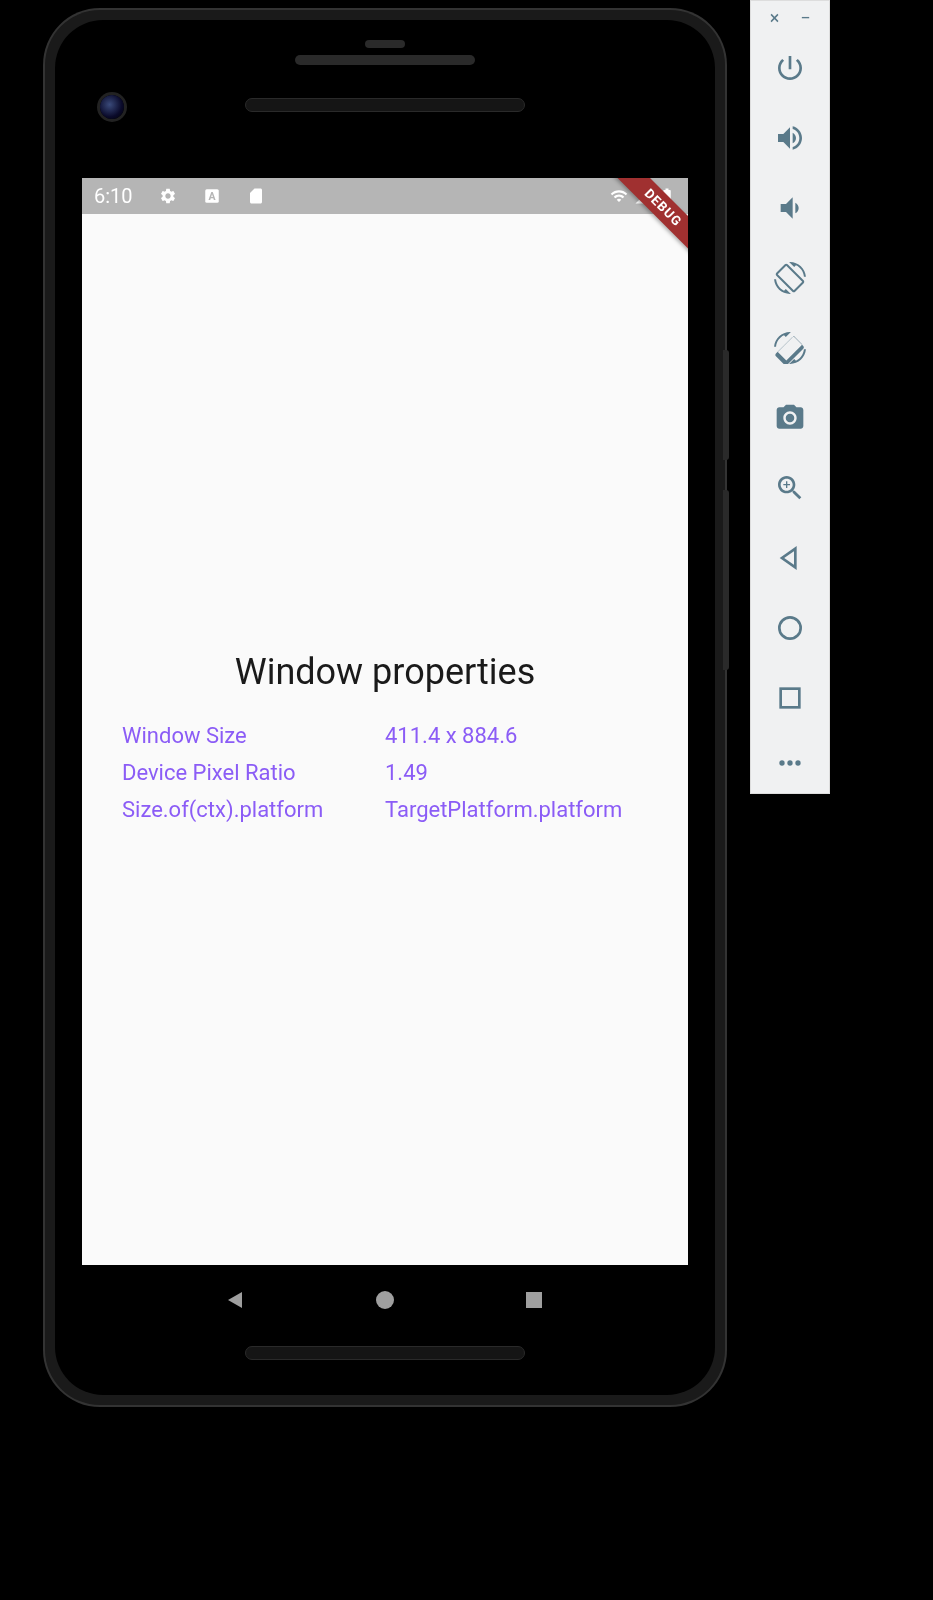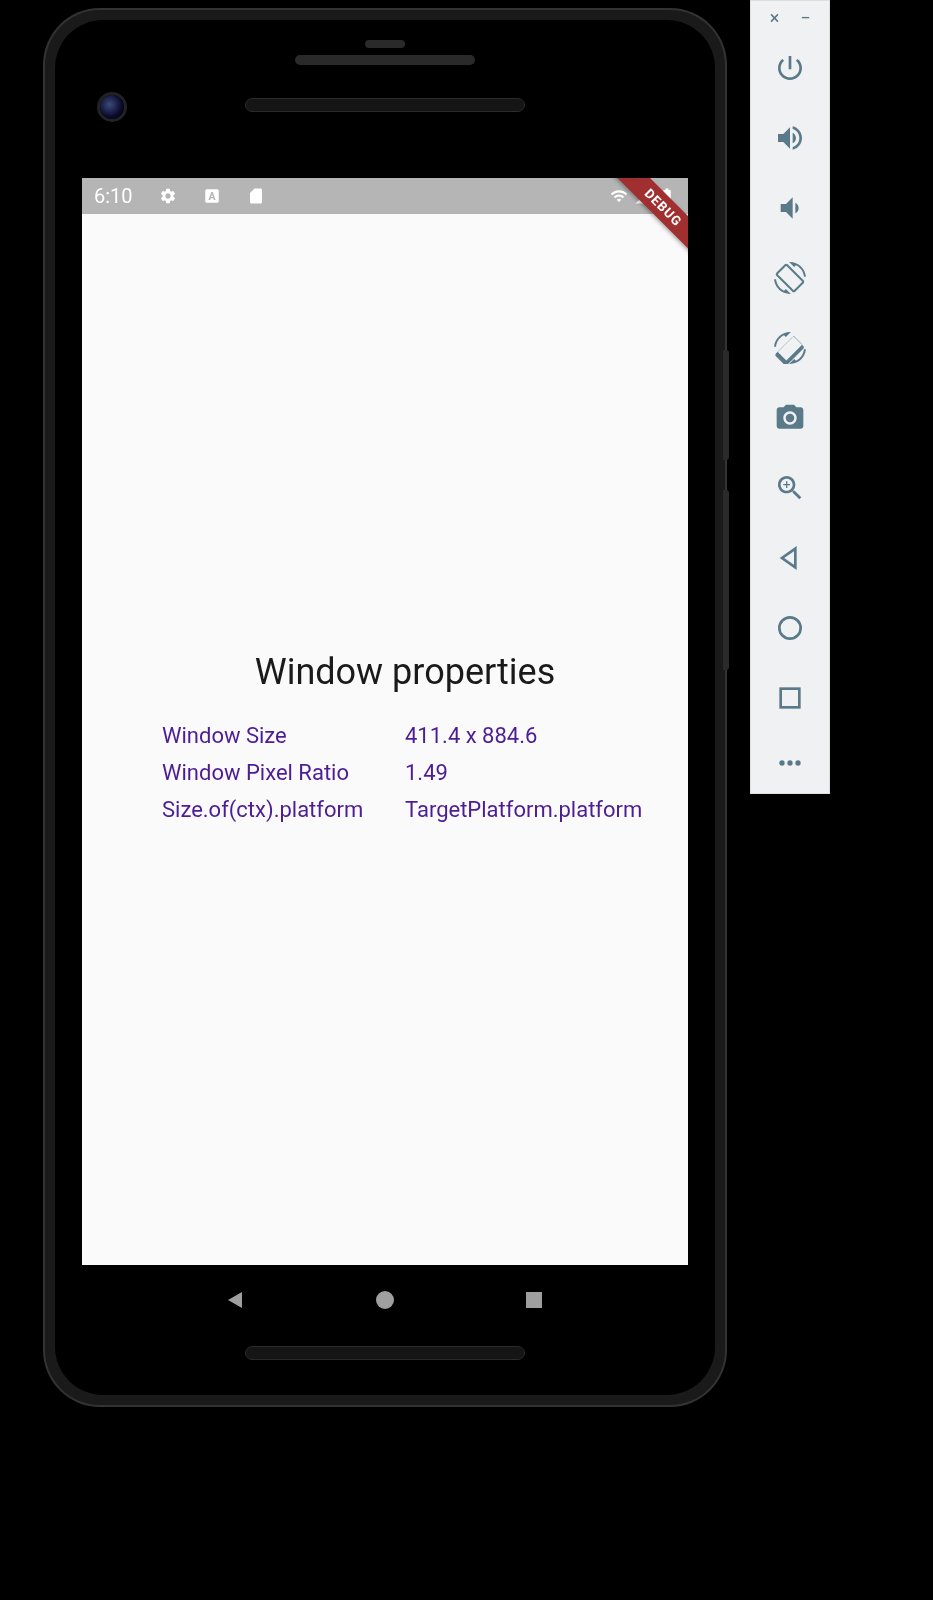--- a/index.html
+++ b/index.html
@@ -149,37 +149,36 @@
       position: absolute;
       top: 36px;
       left: 0;
       right: 0;
       bottom: 0;
       background: #fafafa;
       display: flex;
       flex-direction: column;
       justify-content: center;
       padding: 0 40px;
-      margin-left: 40px;
     }
     .app-title {
       font-size: 36px;
       font-weight: 400;
       color: #1a1a1a;
       text-align: center;
       margin-bottom: 24px;
     }
     .props-table {
       width: 100%;
       border-collapse: collapse;
     }
     .props-table td {
       padding: 6px 0;
       font-size: 22px;
-      color: #4c1d95;
+      color: #8b5cf6;
       vertical-align: top;
     }
     .props-table td:first-child { width: 50%; }
 
     
     .nav-bar {
       position: absolute;
       left: 27px;
       right: 27px;
       bottom: 60px;
@@ -337,21 +336,21 @@
 
       <div class="app-content">
         <h1 class="app-title">Window properties</h1>
         <table class="props-table">
           <tbody>
               <tr>
             <td>Window Size</td>
             <td>411.4 x 884.6</td>
           </tr>
           <tr>
-            <td>Window Pixel Ratio</td>
+            <td>Device Pixel Ratio</td>
             <td>1.49</td>
           </tr>
           <tr>
             <td>Size.of(ctx).platform</td>
             <td>TargetPlatform.platform</td>
           </tr>
         </tbody>
           </table>
       </div>
 

